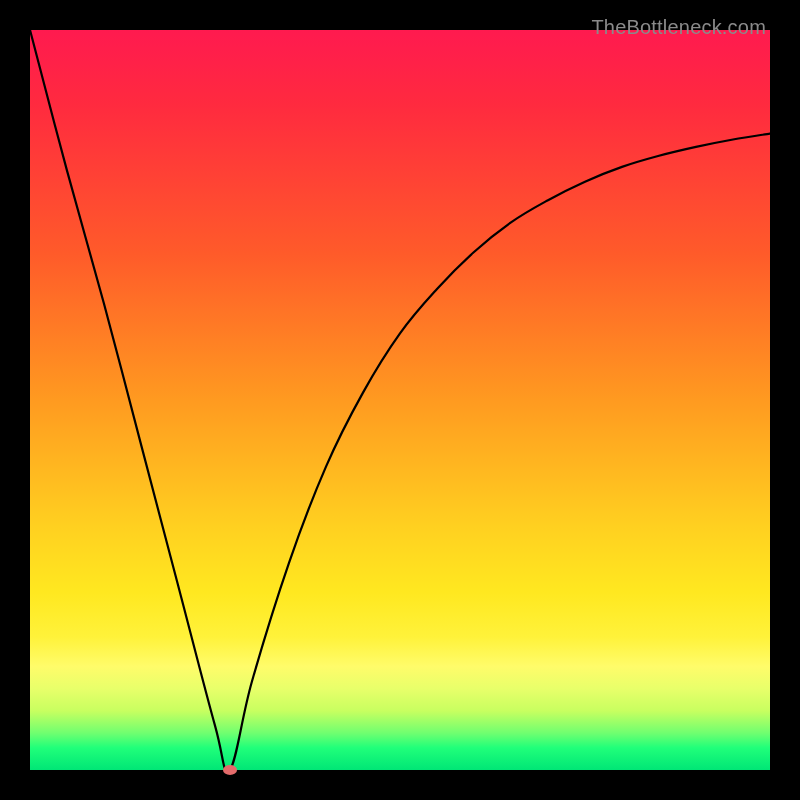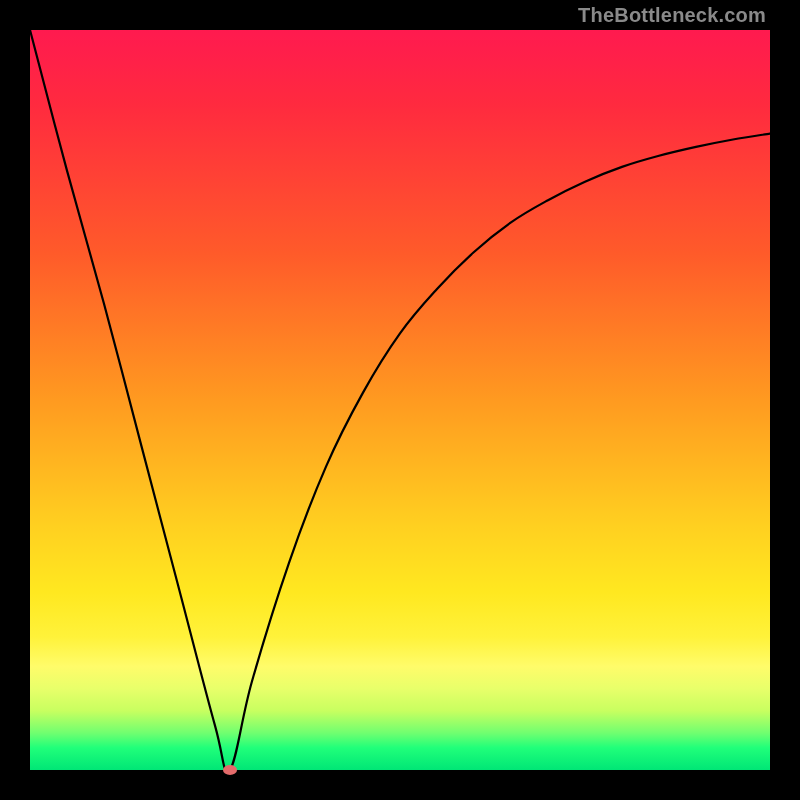--- a/index.html
+++ b/index.html
@@ -36,25 +36,25 @@
       #fffc6a 86%,
       #e8ff6a 89%,
       #c8ff60 92%,
       #70ff70 95%,
       #20ff7a 97%,
       #00e676 100%
     );
   }
   .watermark {
     position: absolute;
-    top: 4px;
+    top: 16px;
     right: 34px;
     color: #8a8a8a;
     font-size: 20px;
-    font-weight: 700;
+    font-weight: 400;
     letter-spacing: 0.2px;
     user-select: none;
   }
   svg.curve {
     position: absolute;
     left: 0;
     top: 0;
     width: 740px;
     height: 740px;
   }

